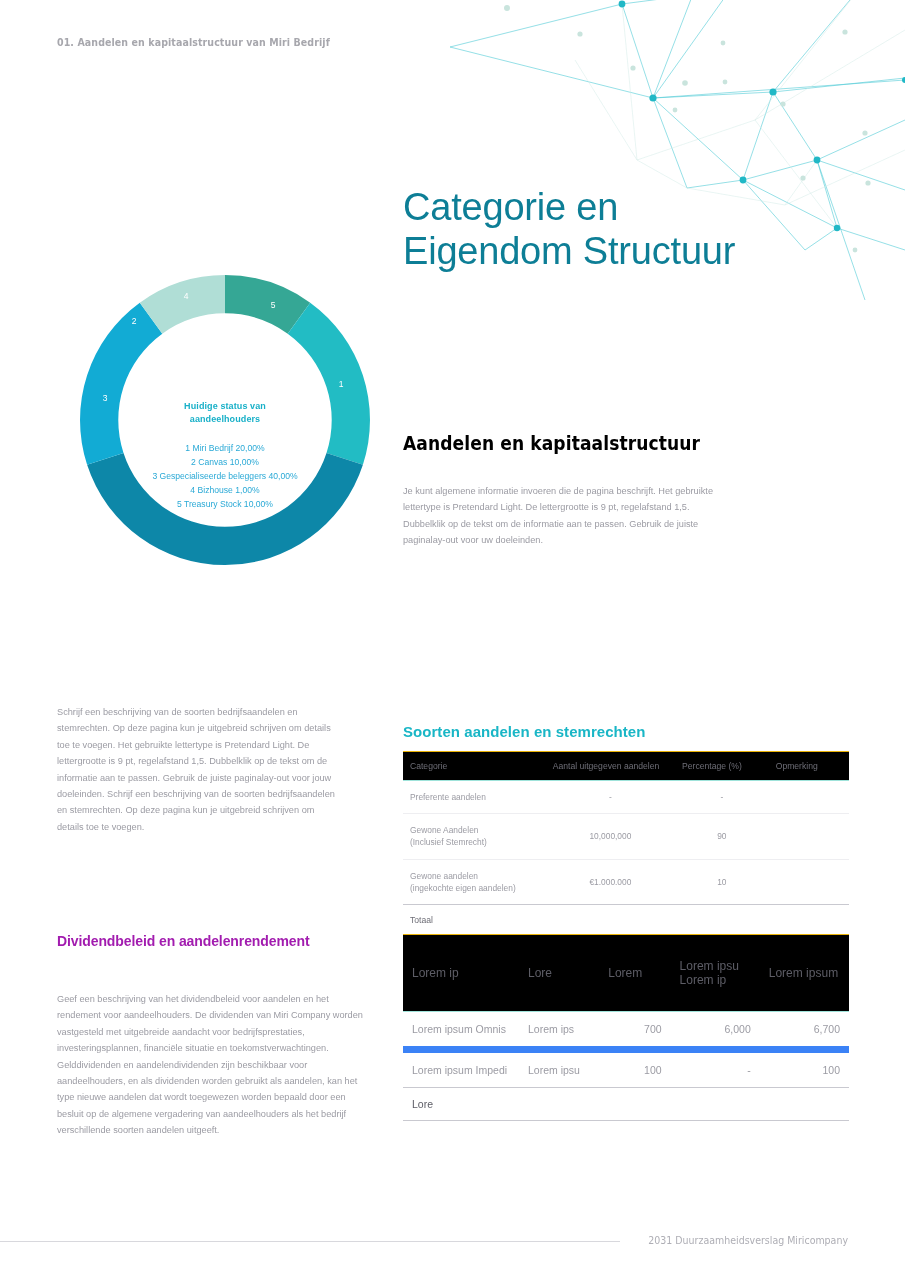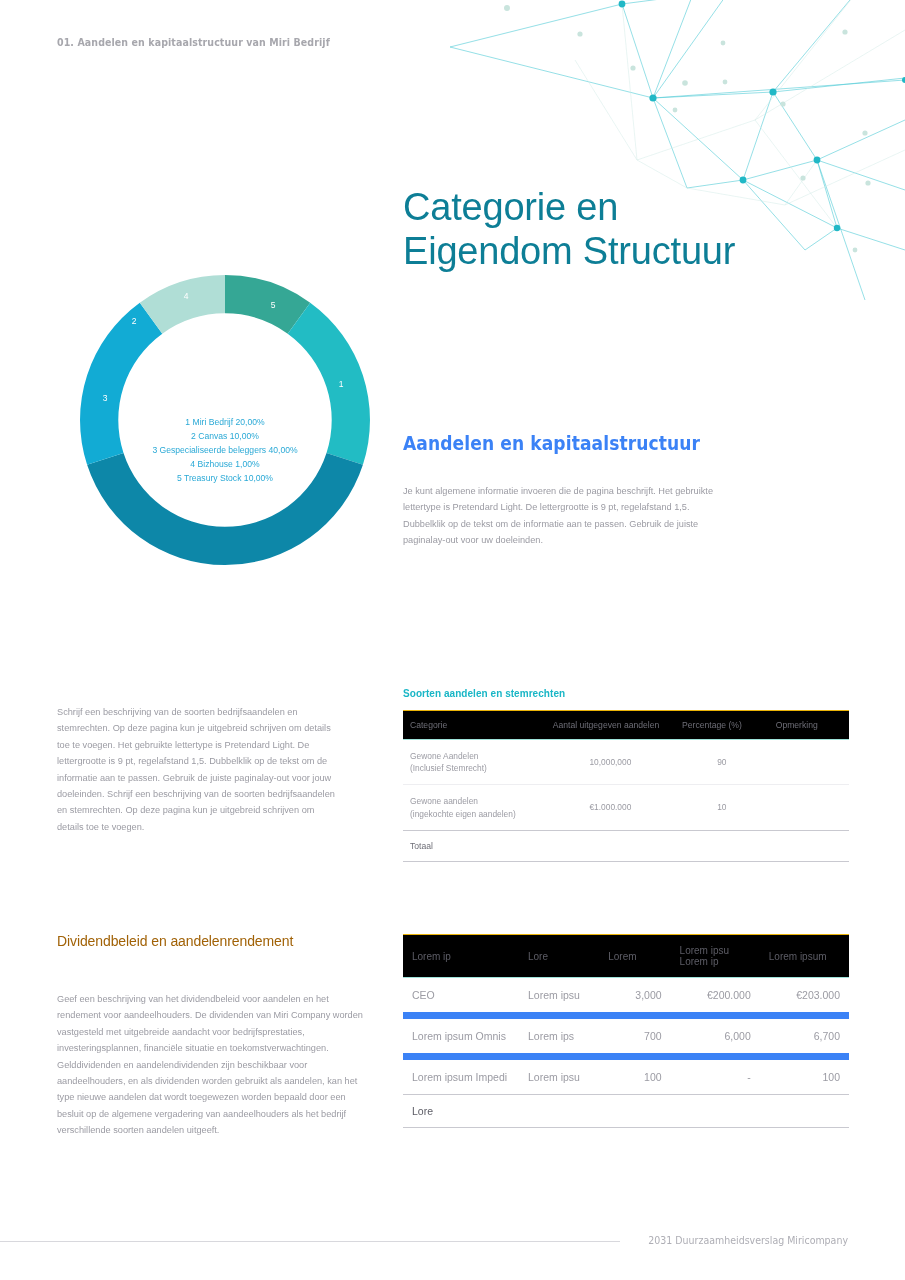--- a/index.html
+++ b/index.html
@@ -44,44 +44,44 @@
   .hero-title {
     position:absolute; left:403px; top:185px; width:350px;
     font-size:38px; font-weight:400; line-height:1.16;
     color:#0d7e96; letter-spacing:-.2px;
   }
 
   
   .sec-heading-cond {
     position:absolute; left:403px; top:432px;
     font-family:"DejaVu Sans Condensed","Liberation Sans", sans-serif;
-    font-size:19px; font-weight:700; color:#3b82f6; letter-spacing:.1px;
+    font-size:19px; font-weight:700; color:#000000; letter-spacing:.1px;
   }
 
   .body-text {
     font-size:9.2px; line-height:1.78; color:#9b9ba3; font-weight:400;
   }
   .intro-text { position:absolute; left:403px; top:483px; width:330px; }
 
   
   .left-col-text { position:absolute; left:57px; top:704px; width:285px; }
   .dividend-heading {
     position:absolute; left:57px; top:933px;
-    font-size:14px; font-weight:400; color:#a16207; letter-spacing:-.1px;
+    font-size:14px; font-weight:700; color:#a21caf; letter-spacing:-.1px;
   }
   .dividend-text { position:absolute; left:57px; top:991px; width:315px; }
 
   
   .table-block { position:absolute; }
   .tbl1 { left:403px; top:688px; width:446px; }
   .tbl2 { left:403px; top:934px; width:446px; }
 
   .tbl-caption {
-    font-size:10px; font-weight:700; color:#19b6c6;
-    margin-bottom:11px; letter-spacing:.05px;
+    font-size:15px; font-weight:700; color:#19b6c6;
+    margin-bottom:11px; letter-spacing:.05px;margin-top:35px;
   }
   table { width:100%; border-collapse:collapse; table-layout:fixed; }
 
   
   thead th {
     font-weight:400; color:#6e6e77;
     padding:9px 7px 9px 7px;
     border-top:1px solid #eab308;
     text-align:left; vertical-align:middle;
     background:#000000;
@@ -100,21 +100,21 @@
   
   .tbl1 thead th { font-size:8.6px; }
   .tbl1 tbody td { font-size:8.4px; line-height:1.45; }
   .tbl1 tbody tr + tr td { border-top:1px solid #eeeef1; }
   .tbl1 .total-row td {
     border-top:1px solid #c9c9d0; border-bottom:1px solid #c9c9d0;
     color:#6e6e77; font-size:8.6px; padding:9px 7px;
   }
 
   
-  .tbl2 thead th { font-size:10px; color:#5d5d66; padding:10px 9px; }
+  .tbl2 thead th { font-size:12px; color:#5d5d66; padding:24px 9px; }
   .tbl2 tbody td { font-size:10.5px; padding:11px 9px; }
   .tbl2 tbody tr + tr td { border-top:7px solid #3b82f6; }
   .tbl2 .total-row td {
     border-top:1px solid #c9c9d0; border-bottom:1px solid #c9c9d0;
     color:#5d5d66; padding:10px 9px;
   }
   .cell-sub { display:block; }
 
   
   .footer-rule {
@@ -204,20 +204,24 @@
 
         <text class="slice-label" x="48" y="-112" text-anchor="middle">5</text>
         <text class="slice-label" x="116" y="-33" text-anchor="middle">1</text>
         <text class="slice-label" x="-120" y="-19" text-anchor="middle">3</text>
         <text class="slice-label" x="-91" y="-96" text-anchor="middle">2</text>
         <text class="slice-label" x="-39" y="-121" text-anchor="middle">4</text>
       </g>
     </svg>
 
     <div class="donut-center">
+      <div class="donut-title">
+        <div>Huidige status van</div>
+        <div>aandeelhouders</div>
+      </div>
       <div class="donut-legend">
         <div>1 Miri Bedrijf 20,00%</div>
         <div>2 Canvas 10,00%</div>
         <div>3 Gespecialiseerde beleggers 40,00%</div>
         <div>4 Bizhouse 1,00%</div>
         <div>5 Treasury Stock 10,00%</div>
       </div>
     </div>
   </div>
 
@@ -248,20 +252,28 @@
           <th>Percentage (%)</th>
           <th>Opmerking</th>
         </tr>
         <tr class="hdr-underline">
           <td colspan="4"></td>
         </tr>
       </thead>
       <tbody>
         <tr>
           <td class="t-left">
+            <span>Preferente aandelen</span>
+          </td>
+          <td class="t-center">-</td>
+          <td class="t-center">-</td>
+          <td class="t-center"></td>
+        </tr>
+        <tr>
+          <td class="t-left">
             <span>Gewone Aandelen</span>
             <span class="cell-sub">(Inclusief Stemrecht)</span>
           </td>
           <td class="t-center">10,000,000</td>
           <td class="t-center">90</td>
           <td class="t-center"></td>
         </tr>
         <tr>
           <td class="t-left">
             <span>Gewone aandelen</span>
@@ -300,27 +312,20 @@
             <span class="cell-sub">Lorem ip</span>
           </th>
           <th>Lorem ipsum</th>
         </tr>
         <tr class="hdr-underline">
           <td colspan="5"></td>
         </tr>
       </thead>
       <tbody>
         <tr>
-          <td class="t-left">CEO</td>
-          <td class="t-left">Lorem ipsu</td>
-          <td class="t-right">3,000</td>
-          <td class="t-right">€200.000</td>
-          <td class="t-right">€203.000</td>
-        </tr>
-        <tr>
           <td class="t-left">Lorem ipsum Omnis</td>
           <td class="t-left">Lorem ips</td>
           <td class="t-right">700</td>
           <td class="t-right">6,000</td>
           <td class="t-right">6,700</td>
         </tr>
         <tr>
           <td class="t-left">Lorem ipsum Impedi</td>
           <td class="t-left">Lorem ipsu</td>
           <td class="t-right">100</td>

